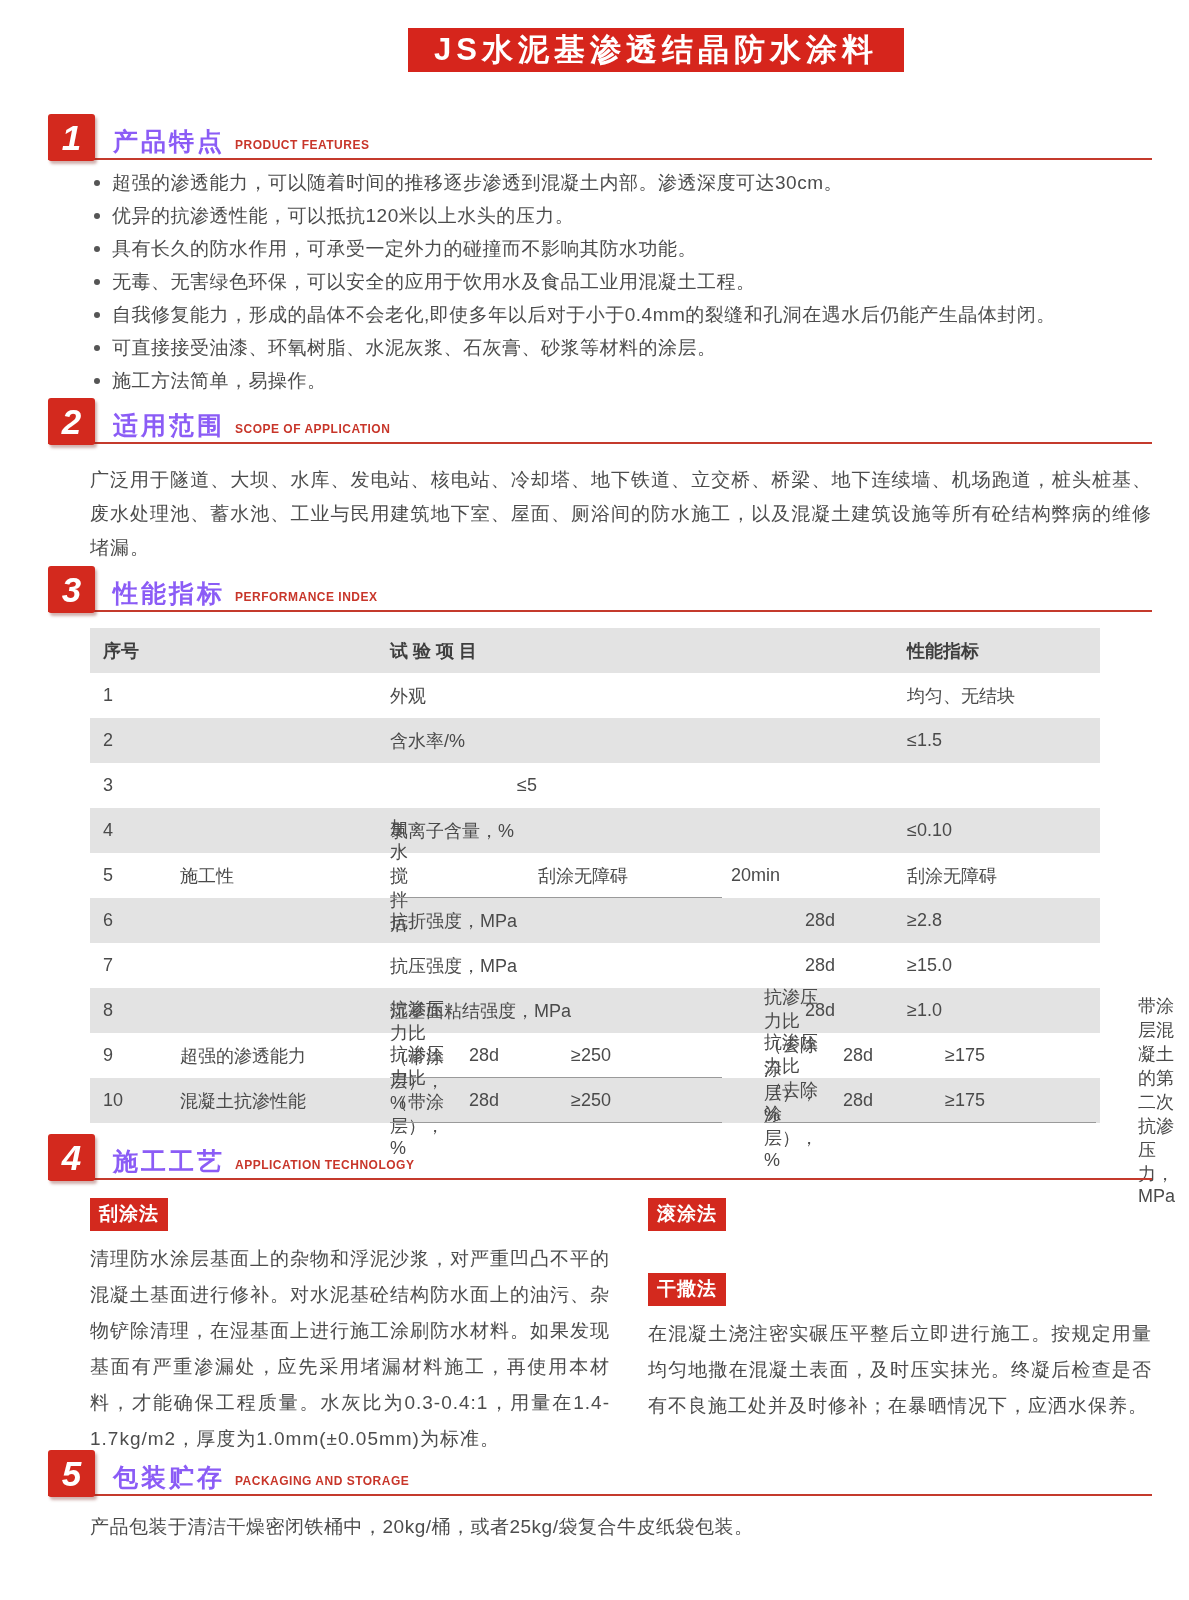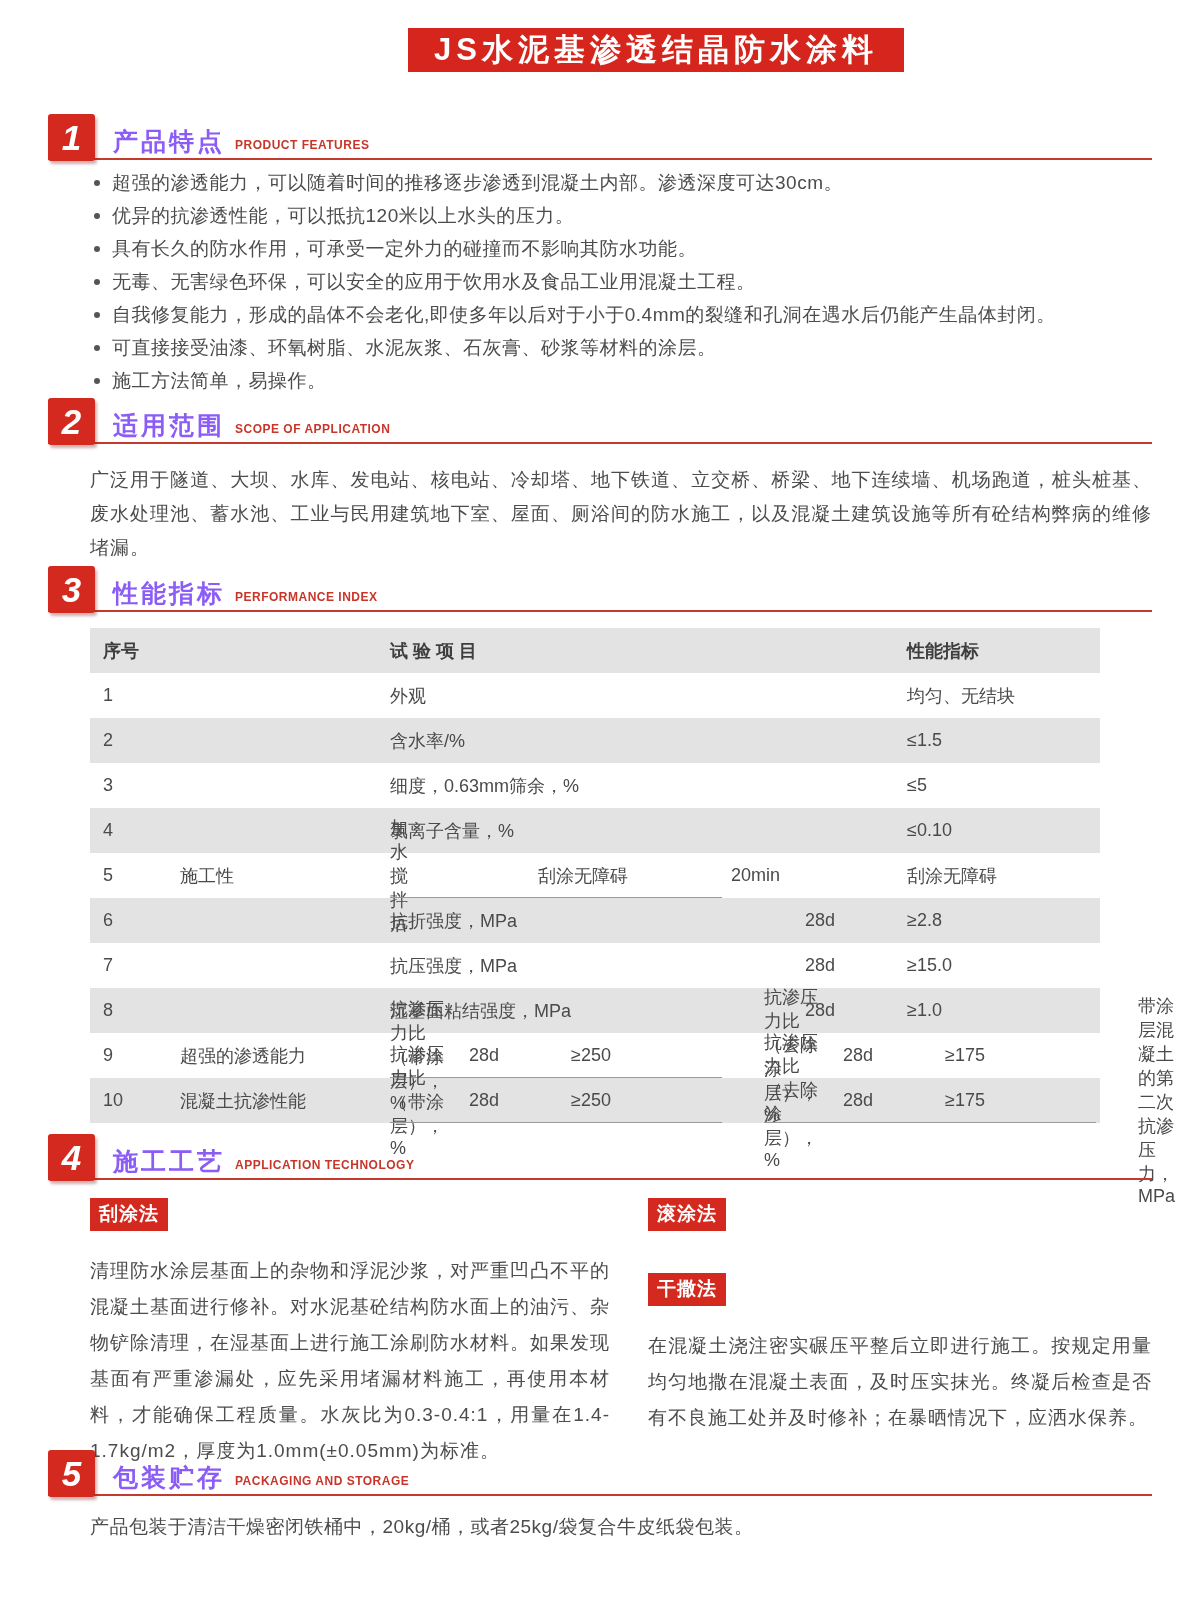--- a/index.html
+++ b/index.html
@@ -64,21 +64,21 @@
   .sub-age   { flex:none; width:115px; padding-left:25px; }
   .sub-index { flex:none; width:205px; padding-left:12px; }
   
   .cols { display:flex; margin-top:18px; }
   .col-left  { width:520px; flex:none; }
   .col-right { flex:1; margin-left:38px; }
   .method-tag {
     display:inline-block; background:#d3291e; color:#ffffff;
     font-size:19px; font-weight:bold; padding:3px 9px 4px; letter-spacing:1px;
   }
-  .method-para { margin-top:22px; line-height:36px; }
+  .method-para { margin-top:10px; line-height:36px; }
   .tag2 { margin-top:42px; }
   
   .pack-para { margin-top:14px; letter-spacing:0.5px; }
 </style>
 </head>
 <body>
 
 <div class="page">
 
   <div class="banner">
@@ -144,21 +144,20 @@
           <div class="col-no">2</div>
           <div class="col-cat"></div>
           <div class="col-item">含水率/%</div>
           <div class="col-age"></div>
           <div class="col-index">≤1.5</div>
         </div>
 
         <div class="trow">
           <div class="col-no">3</div>
           <div class="col-cat"></div>
-          <div class="col-item">细度，0.63mm筛余，%</div>
           <div class="col-age"></div>
           <div class="col-index">≤5</div>
         </div>
 
         <div class="trow gray">
           <div class="col-no">4</div>
           <div class="col-cat"></div>
           <div class="col-item">氯离子含量，%</div>
           <div class="col-age"></div>
           <div class="col-index">≤0.10</div>

